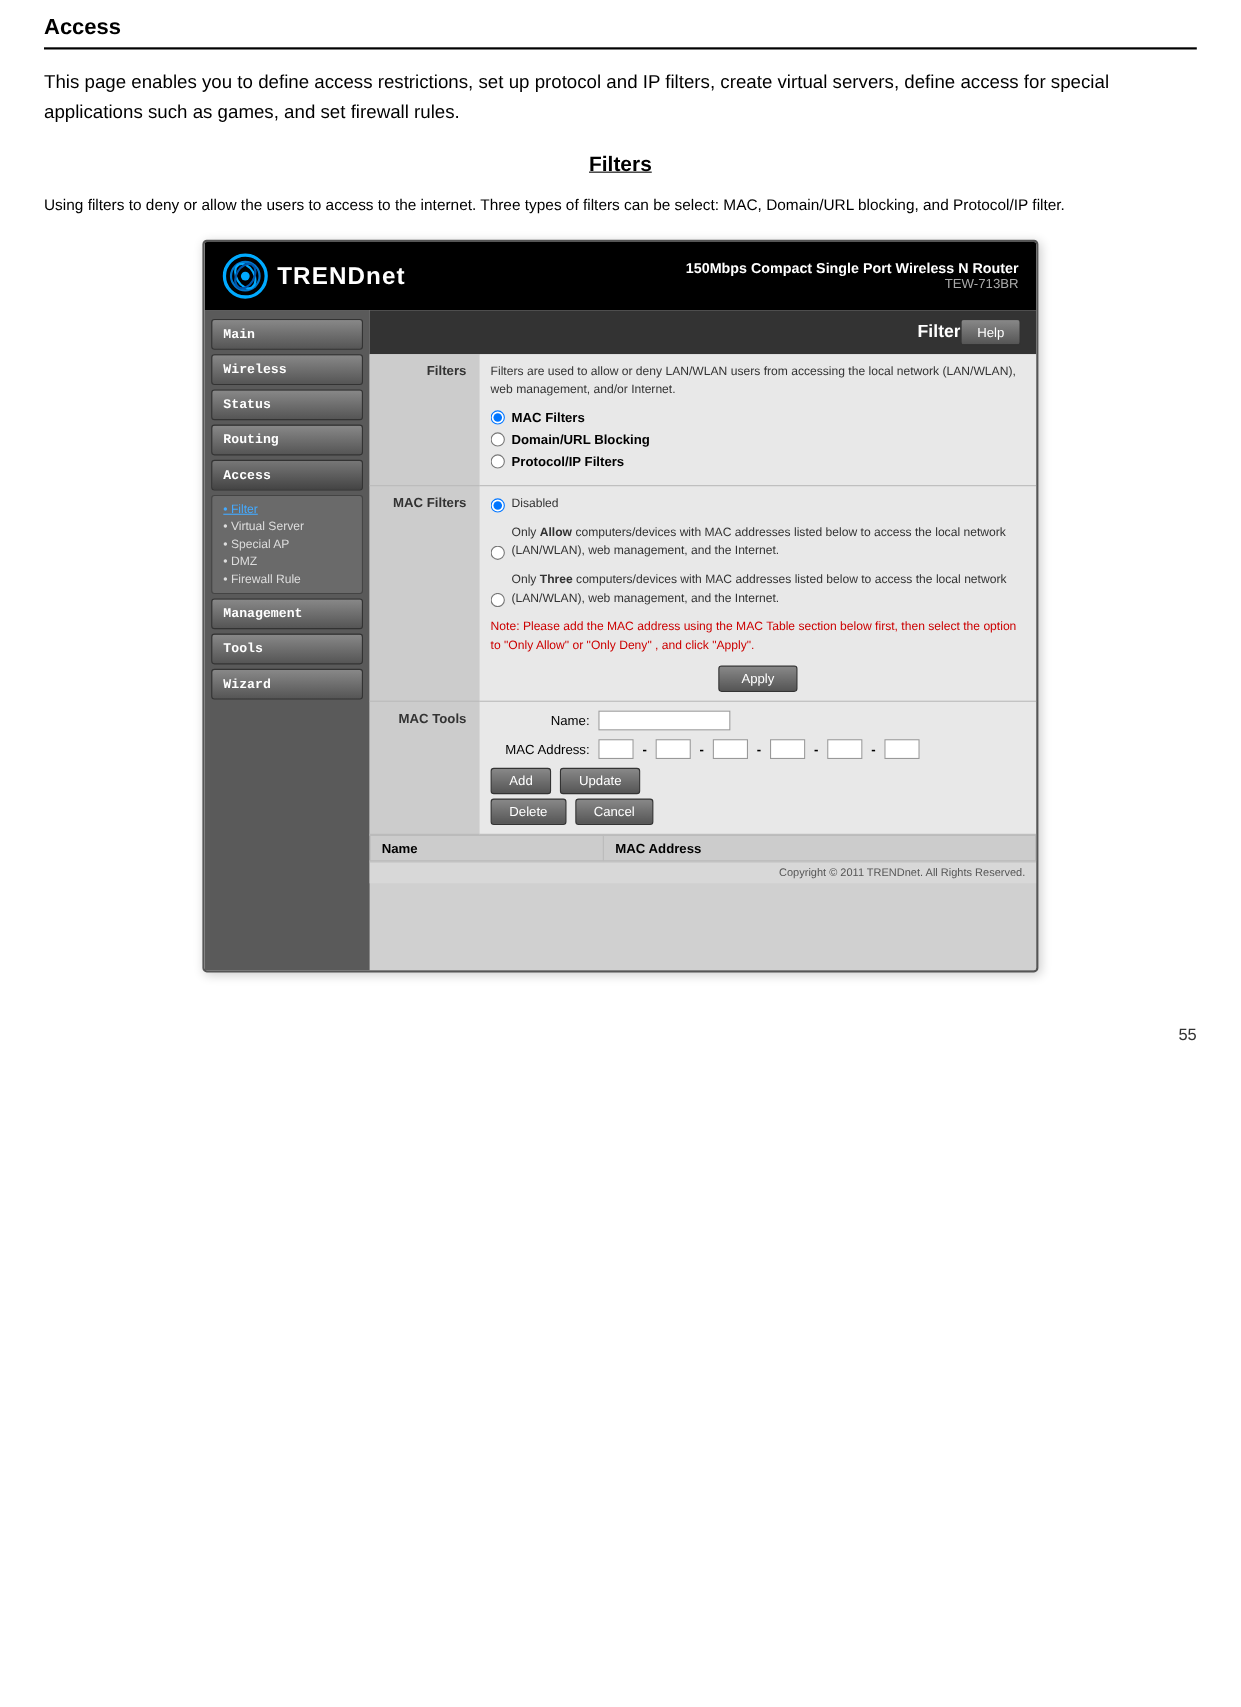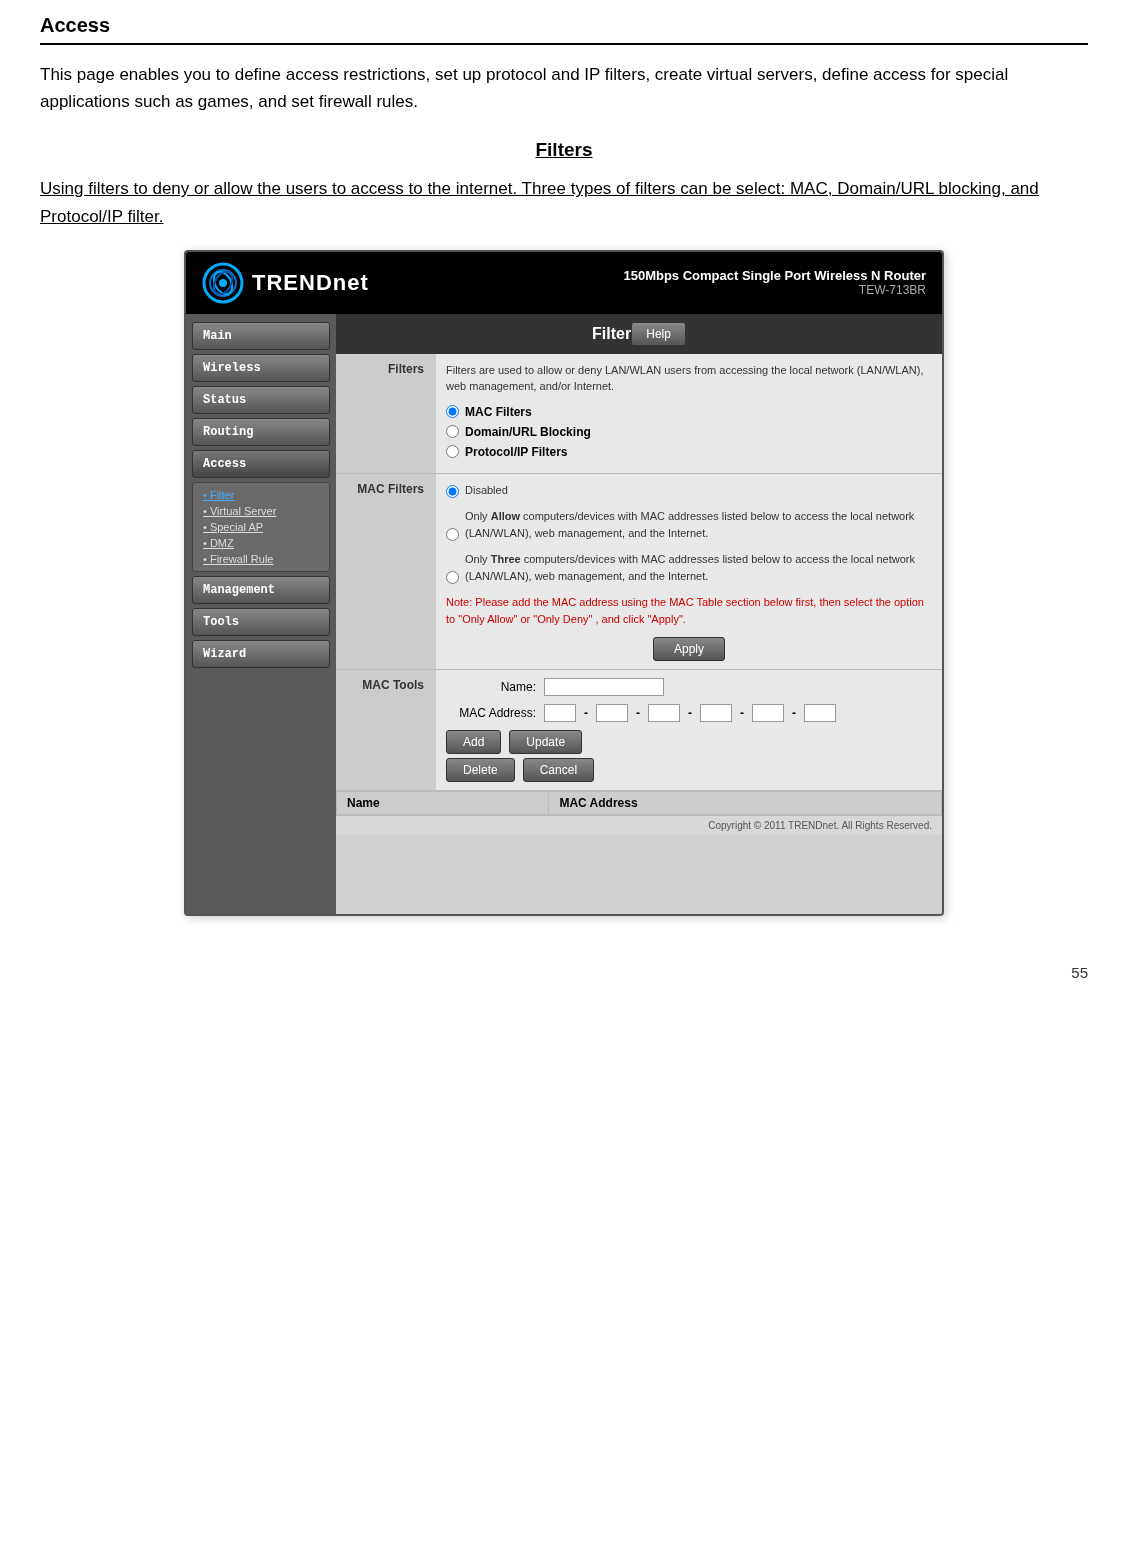--- a/index.html
+++ b/index.html
@@ -40,24 +40,23 @@
     .section-subtitle {
       font-size: 19px;
       font-weight: bold;
       text-align: center;
       text-decoration: underline;
       margin-bottom: 14px;
     }
 
     
     .desc-text {
-      font-size: 17px;
+      font-size: 14px;
       line-height: 1.6;
       margin-bottom: 20px;
-      text-decoration: underline;
     }
 
     
     .router-ui {
       width: 760px;
       margin: 0 auto;
       border: 2px solid #555;
       border-radius: 4px;
       overflow: hidden;
       background: #fff;
@@ -148,41 +147,40 @@
       padding: 4px 6px;
       margin-bottom: 4px;
     }
 
     .sidebar-subitem {
       color: #ddd;
       font-size: 11px;
       padding: 2px 4px;
       cursor: pointer;
       display: block;
-      text-decoration: underline;
     }
 
     .sidebar-subitem.active {
       color: #4af;
       text-decoration: underline;
     }
 
     
     .content-area {
       flex: 1;
       background: #d0d0d0;
       padding: 0;
     }
 
     
     .content-header {
       background: #333;
       display: flex;
       align-items: center;
-      justify-content: center;
+      justify-content: flex-end;
       padding: 8px 14px;
     }
 
     .content-header-title {
       color: #fff;
       font-size: 16px;
       font-weight: bold;
     }
 
     .help-btn {

